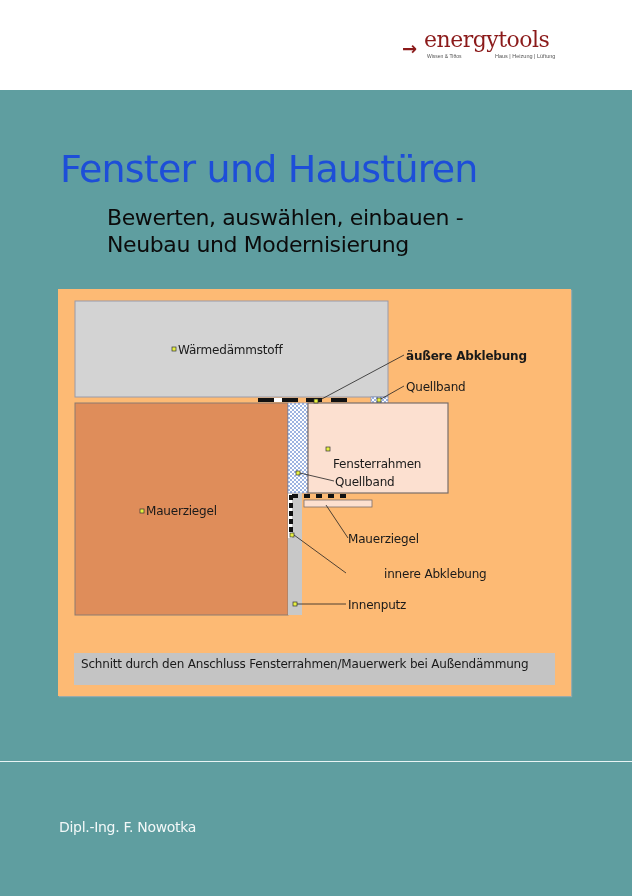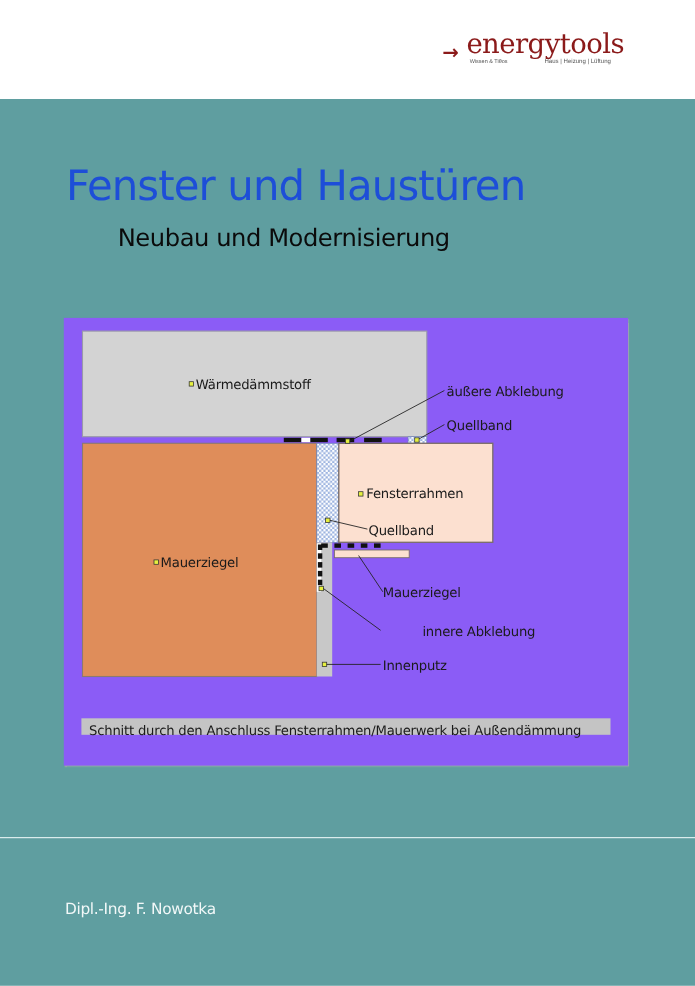--- a/index.html
+++ b/index.html
@@ -1,47 +1,48 @@
 <!DOCTYPE html>
 <html><head>
 <meta charset="utf-8">
 <style>
   html, body { margin:0; padding:0; }
   body { width:632px; height:896px; position:relative; overflow:hidden; background:#ffffff; font-family:"DejaVu Sans", sans-serif; }
   .header { position:absolute; left:0; top:0; width:632px; height:90px; background:#ffffff; }
   .logo { position:absolute; left:402px; top:26px; width:180px; height:40px; }
   .logo-arrow { position:absolute; left:0; top:14px; color:#8b1a1a; font-size:18px; font-weight:bold; line-height:18px; font-family:"DejaVu Sans", sans-serif; }
-  .logo-word { position:absolute; left:22px; top:0; color:#8b1a1a; font-family:"DejaVu Serif", serif; font-size:25px; line-height:28px; letter-spacing:-0.5px; }
+  .logo-word { position:absolute; left:22px; top:0; color:#8b1a1a; font-family:"DejaVu Serif", serif; font-size:22px; line-height:28px; letter-spacing:-0.5px; }
   .logo-tag1 { position:absolute; left:25px; top:27px; font-size:5px; color:#555; font-family:"Liberation Sans", sans-serif; }
   .logo-tag2 { position:absolute; left:93px; top:27px; font-size:5.5px; color:#555; font-family:"Liberation Sans", sans-serif; }
   .teal { position:absolute; left:0; top:90px; width:632px; height:806px; background:#5f9ea0; }
   .title { position:absolute; left:60px; top:146px; font-size:38px; color:#1d4ed8; font-family:"DejaVu Sans", sans-serif; letter-spacing:-0.8px; line-height:46px; white-space:nowrap; }
   .subtitle { position:absolute; left:107px; top:204px; font-size:22px; color:#0b0b0b; line-height:27px; letter-spacing:-0.4px; white-space:nowrap; }
-  .frame { position:absolute; left:58px; top:289px; width:513px; height:407px; background:#8b5cf6; box-shadow:1px 1px 1px #9aa; }
+  .frame { position:absolute; left:58px; top:289px; width:513px; height:407px; background:#fdba74; box-shadow:1px 1px 1px #9aa; }
   .divider { position:absolute; left:0; top:761px; width:632px; height:1px; background:#e8f4f4; }
   .author { position:absolute; left:59px; top:819px; font-size:14px; color:#f2f8f8; letter-spacing:-0.3px; white-space:nowrap; }
   .lbl { position:absolute; font-size:12px; color:#1a1a1a; font-family:"DejaVu Sans", sans-serif; white-space:nowrap; letter-spacing:-0.2px; }
-  .caption { position:absolute; left:16px; top:364px; width:481px; height:15px; background:#c4c4c4; font-size:12px; line-height:22px; padding-left:7px; box-sizing:border-box; color:#1a1a1a; white-space:nowrap; letter-spacing:-0.2px; }
+  .caption { position:absolute; left:16px; top:364px; width:481px; height:32px; background:#c4c4c4; font-size:12px; line-height:22px; padding-left:7px; box-sizing:border-box; color:#1a1a1a; white-space:nowrap; letter-spacing:-0.2px; }
 </style>
 </head>
 <body>
 
 <div class="header">
   <div class="logo">
     <span class="logo-arrow">→</span>
     <span class="logo-word">energytools</span>
     <span class="logo-tag1">Wissen &amp; Tiθos</span>
     <span class="logo-tag2">Haus | Heizung | Lüftung</span>
   </div>
 </div>
 
 <div class="teal"></div>
 
 <div class="title">Fenster und Haustüren</div>
 <div class="subtitle">
+  <div>Bewerten, auswählen, einbauen -</div>
   <div>Neubau und Modernisierung</div>
 </div>
 
 <div class="frame">
   <svg width="513" height="407" style="position:absolute;left:0;top:0">
     <defs>
       <pattern id="chk" width="4" height="4" patternUnits="userSpaceOnUse">
         <rect width="4" height="4" fill="#9db4e0"></rect>
         <rect width="2" height="2" fill="#ffffff"></rect>
         <rect x="2" y="2" width="2" height="2" fill="#ffffff"></rect>
@@ -99,23 +100,23 @@
       <line x1="260" y1="112" x2="346" y2="66"></line>
       <line x1="323" y1="110" x2="346" y2="97"></line>
       <line x1="242" y1="184" x2="276" y2="192"></line>
       <line x1="268" y1="216" x2="290" y2="249"></line>
       <line x1="236" y1="246" x2="288" y2="284"></line>
       <line x1="239" y1="315" x2="288" y2="315"></line>
     </g>
   </svg>
 
   <span class="lbl" style="left:120px;top:54px;">Wärmedämmstoff</span>
-  <span class="lbl" style="left:348px;top:60px;">äußere Abklebung</span>
+  <span class="lbl" style="left:348px;top:60px;font-weight:bold;">äußere Abklebung</span>
   <span class="lbl" style="left:348px;top:91px;">Quellband</span>
-  <span class="lbl" style="left:275px;top:153px;">Fensterrahmen</span>
+  <span class="lbl" style="left:275px;top:168px;">Fensterrahmen</span>
   <span class="lbl" style="left:277px;top:186px;">Quellband</span>
   <span class="lbl" style="left:88px;top:215px;">Mauerziegel</span>
   <span class="lbl" style="left:290px;top:243px;">Mauerziegel</span>
   <span class="lbl" style="left:290px;top:278px;margin-left:36px;">innere Abklebung</span>
   <span class="lbl" style="left:290px;top:309px;">Innenputz</span>
 
   <div class="caption">Schnitt durch den Anschluss Fensterrahmen/Mauerwerk bei Außendämmung</div>
 </div>
 
 <div class="divider"></div>

